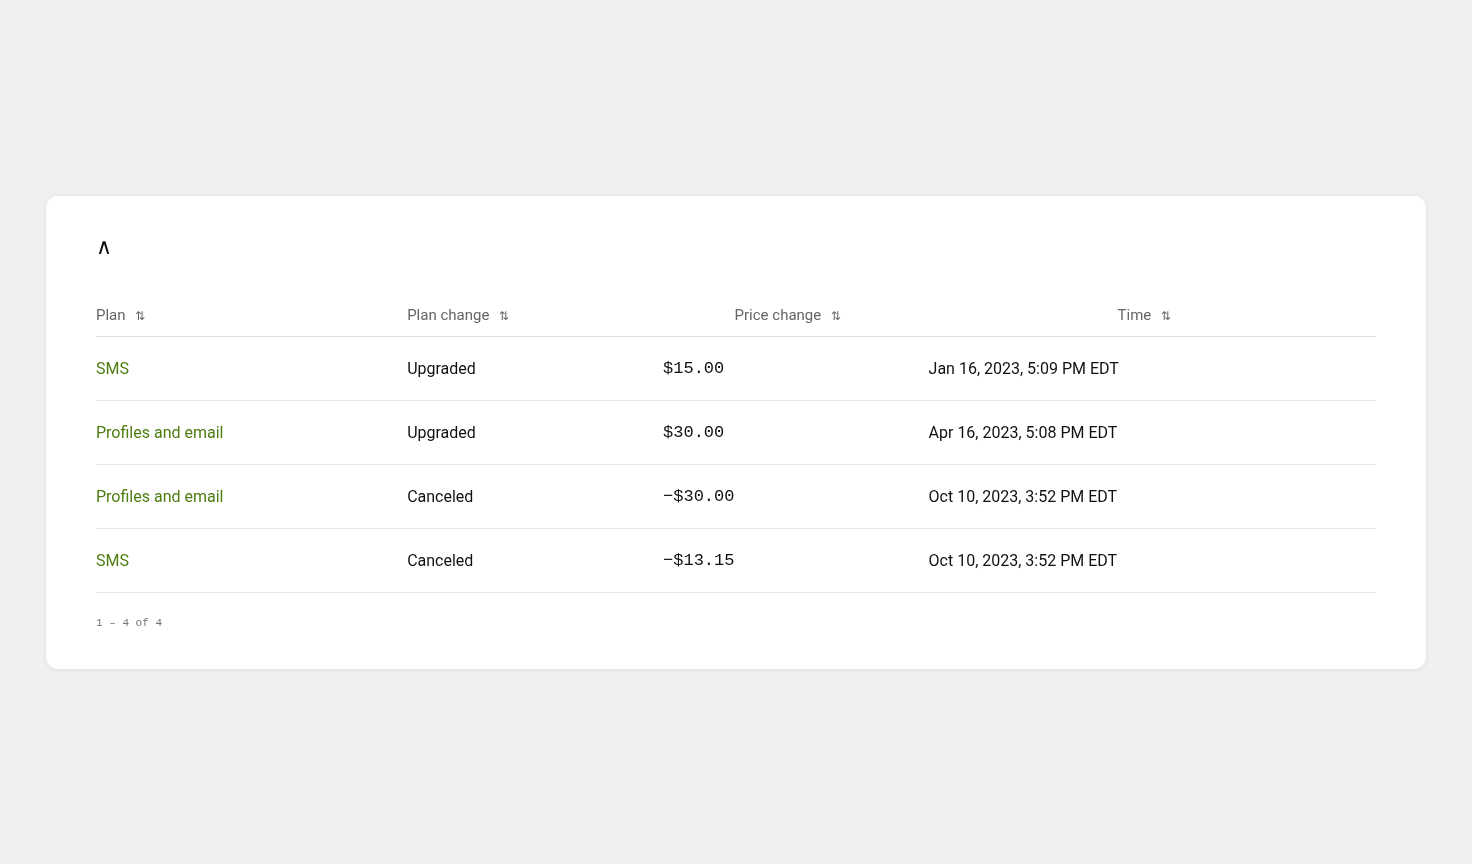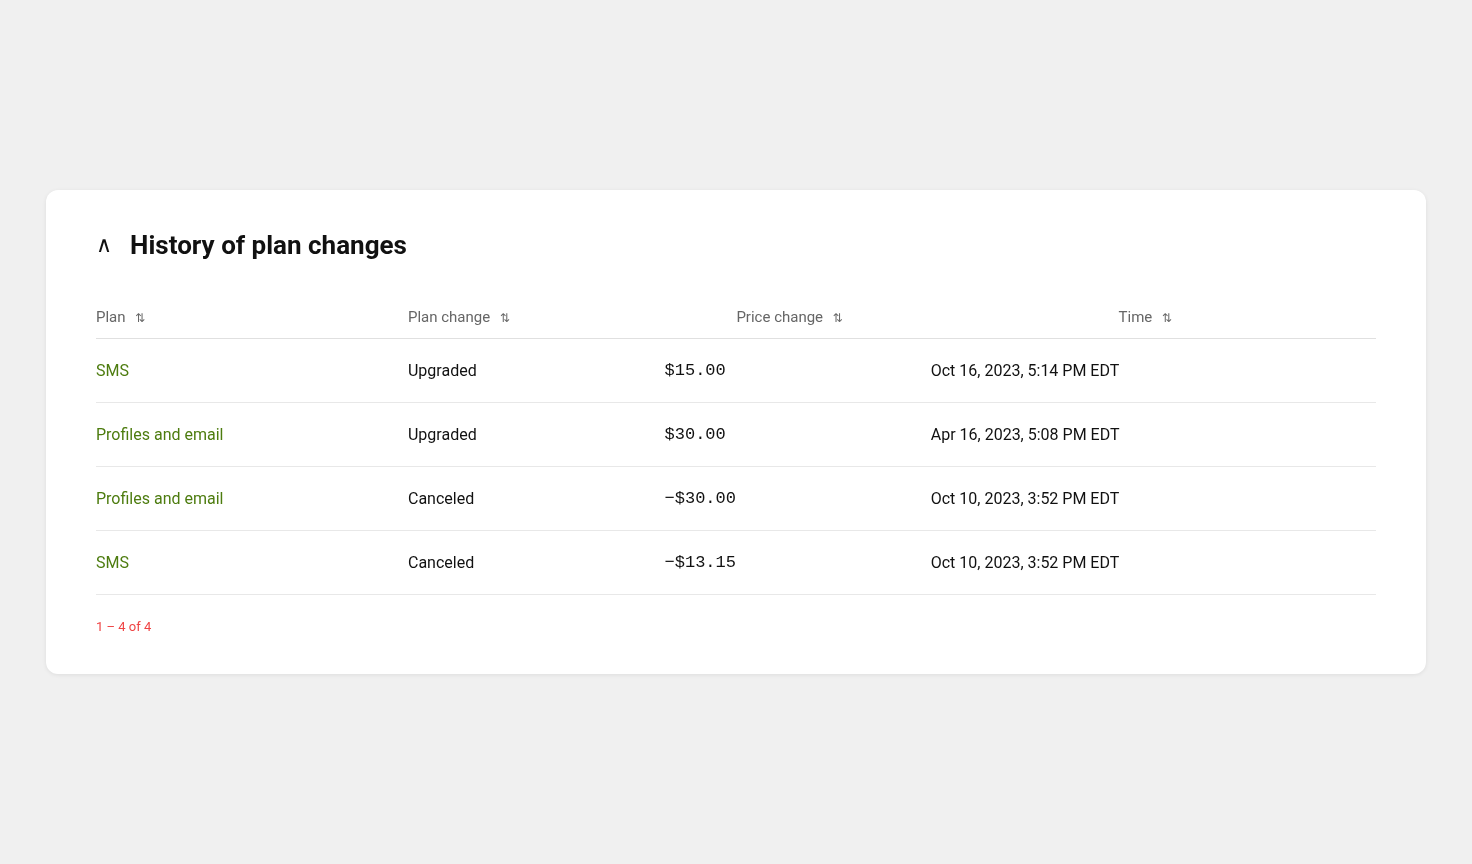--- a/index.html
+++ b/index.html
@@ -95,31 +95,31 @@
 
     .col-price-val {
       font-family: 'Courier New', Courier, monospace;
       font-size: 17px;
       font-weight: 500;
       margin-left: 32px;
     }
 
     .footer {
       padding-top: 24px;
-      font-size: 13px;
-      color: #ef4444;
+      font-size: 11px;
+      color: #737373;
+      font-family: Liberation Mono, monospace;
     }
   </style>
 </head>
 <body>
 
 <div class="card">
   <div class="header">
     <span class="collapse-icon">∧</span>
-    <span class="header-title">History of plan changes</span>
   </div>
 
   <table>
     <thead>
       <tr>
         <th>
           Plan
           <span class="sort-icon">⇅</span>
         </th>
         <th>
@@ -134,21 +134,21 @@
           Time
           <span class="sort-icon">⇅</span>
         </th>
       </tr>
     </thead>
     <tbody id="table-body">
     <tr>
           <td><a class="plan-link">SMS</a></td>
           <td>Upgraded</td>
           <td class="col-price-val">$15.00</td>
-          <td>Oct 16, 2023, 5:14 PM EDT</td>
+          <td>Jan 16, 2023, 5:09 PM EDT</td>
         </tr>
         <tr>
           <td><a class="plan-link">Profiles and email</a></td>
           <td>Upgraded</td>
           <td class="col-price-val">$30.00</td>
           <td>Apr 16, 2023, 5:08 PM EDT</td>
         </tr>
         <tr>
           <td><a class="plan-link">Profiles and email</a></td>
           <td>Canceled</td>

